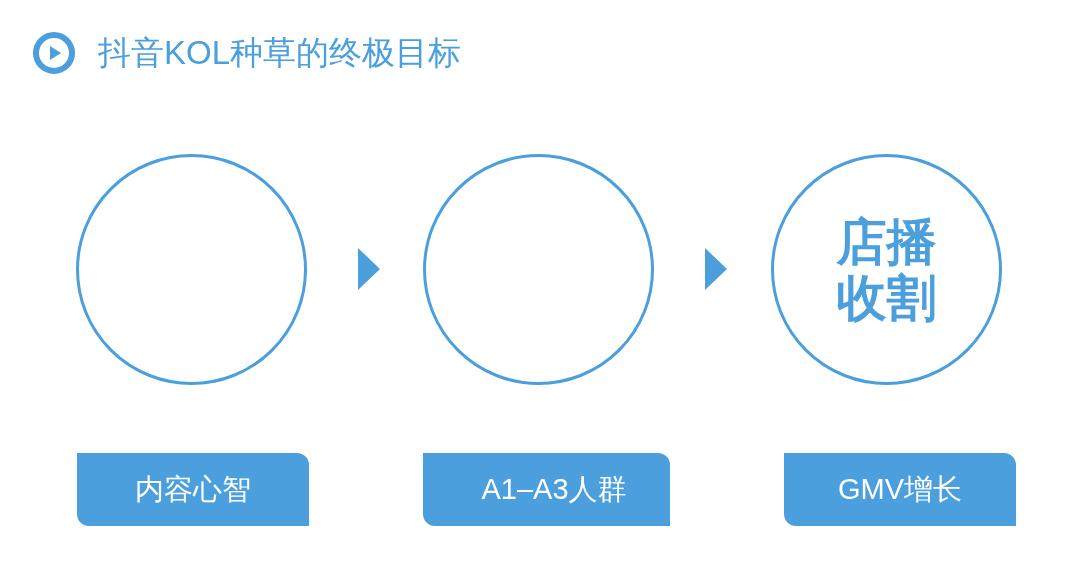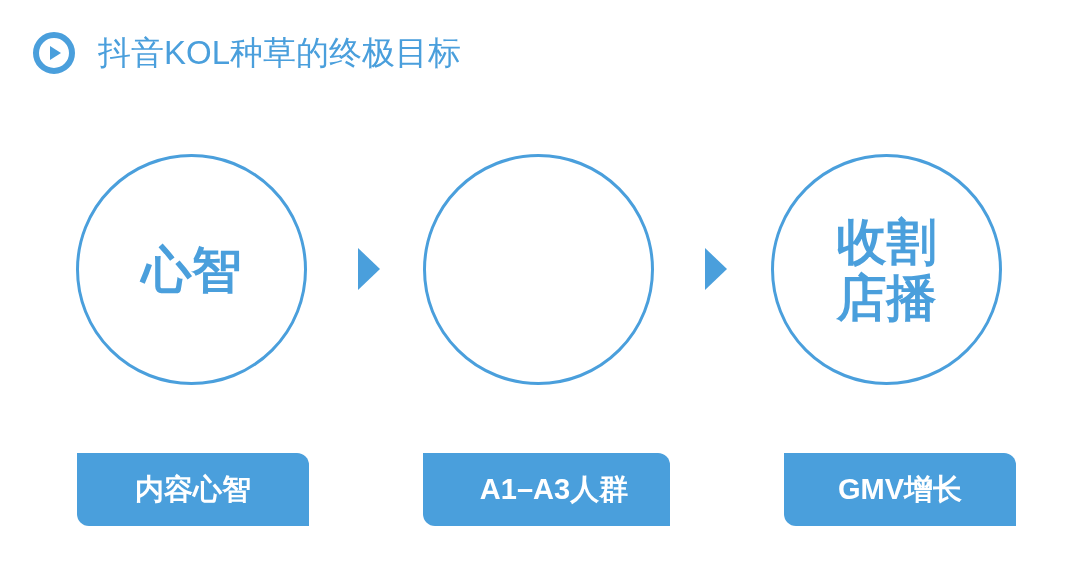--- a/index.html
+++ b/index.html
@@ -8,50 +8,49 @@
   .title-row { position:absolute; left:32px; top:28px; height:50px; display:flex; align-items:center; }
   .play-icon { width:44px; height:44px; }
   .title-text { margin-left:22px; font-size:33px; color:#4a9fdc; font-weight:normal; letter-spacing:0px;text-align:right; }
   .circle { position:absolute; width:231px; height:231px; border:3px solid #4a9fdc; border-radius:50%;
             display:flex; align-items:center; justify-content:center; box-sizing:border-box; }
   .circle-text { color:#4a9fdc; font-weight:bold; font-size:50px; line-height:56px; text-align:center; width:120px; }
   .arrow { position:absolute; width:0; height:0; border-top:21px solid transparent; border-bottom:21px solid transparent;
            border-left:22px solid #4a9fdc; }
   .label-box { position:absolute; top:453px; height:73px; width:232px; background:#4a9fdc;
                border-radius:0 12px 0 12px; display:flex; align-items:center; justify-content:center;
-               color:#ffffff; font-size:29px; font-weight:bold; }
+               color:#ffffff; font-size:29px; font-weight:normal; }
 </style>
 </head>
 <body>
 
 <div class="title-row">
   <svg class="play-icon" viewBox="0 0 44 44">
     <circle cx="22" cy="22" r="18" fill="none" stroke="#4a9fdc" stroke-width="6"></circle>
     <polygon points="18,15 29,22 18,29" fill="#4a9fdc"></polygon>
   </svg>
   <div class="title-text">抖音KOL种草的终极目标</div>
 </div>
 
 <div class="circle" style="left:76px; top:154px;">
   <div class="circle-text">
-    <div>心智</div>
   </div>
 </div>
 <div class="arrow" style="left:358px; top:248px;"></div>
 
 <div class="circle" style="left:423px; top:154px;">
   <div class="circle-text">
   </div>
 </div>
 <div class="arrow" style="left:705px; top:248px;"></div>
 
 <div class="circle" style="left:771px; top:154px;">
   <div class="circle-text">
+    <div>店播</div>
     <div>收割</div>
-    <div>店播</div>
   </div>
 </div>
 
 <div class="label-box" style="left:77px;">
   <span>内容心智</span>
 </div>
 <div class="label-box" style="left:423px;padding-left:15px;">
   <span>A1–A3人群</span>
 </div>
 <div class="label-box" style="left:784px;">

